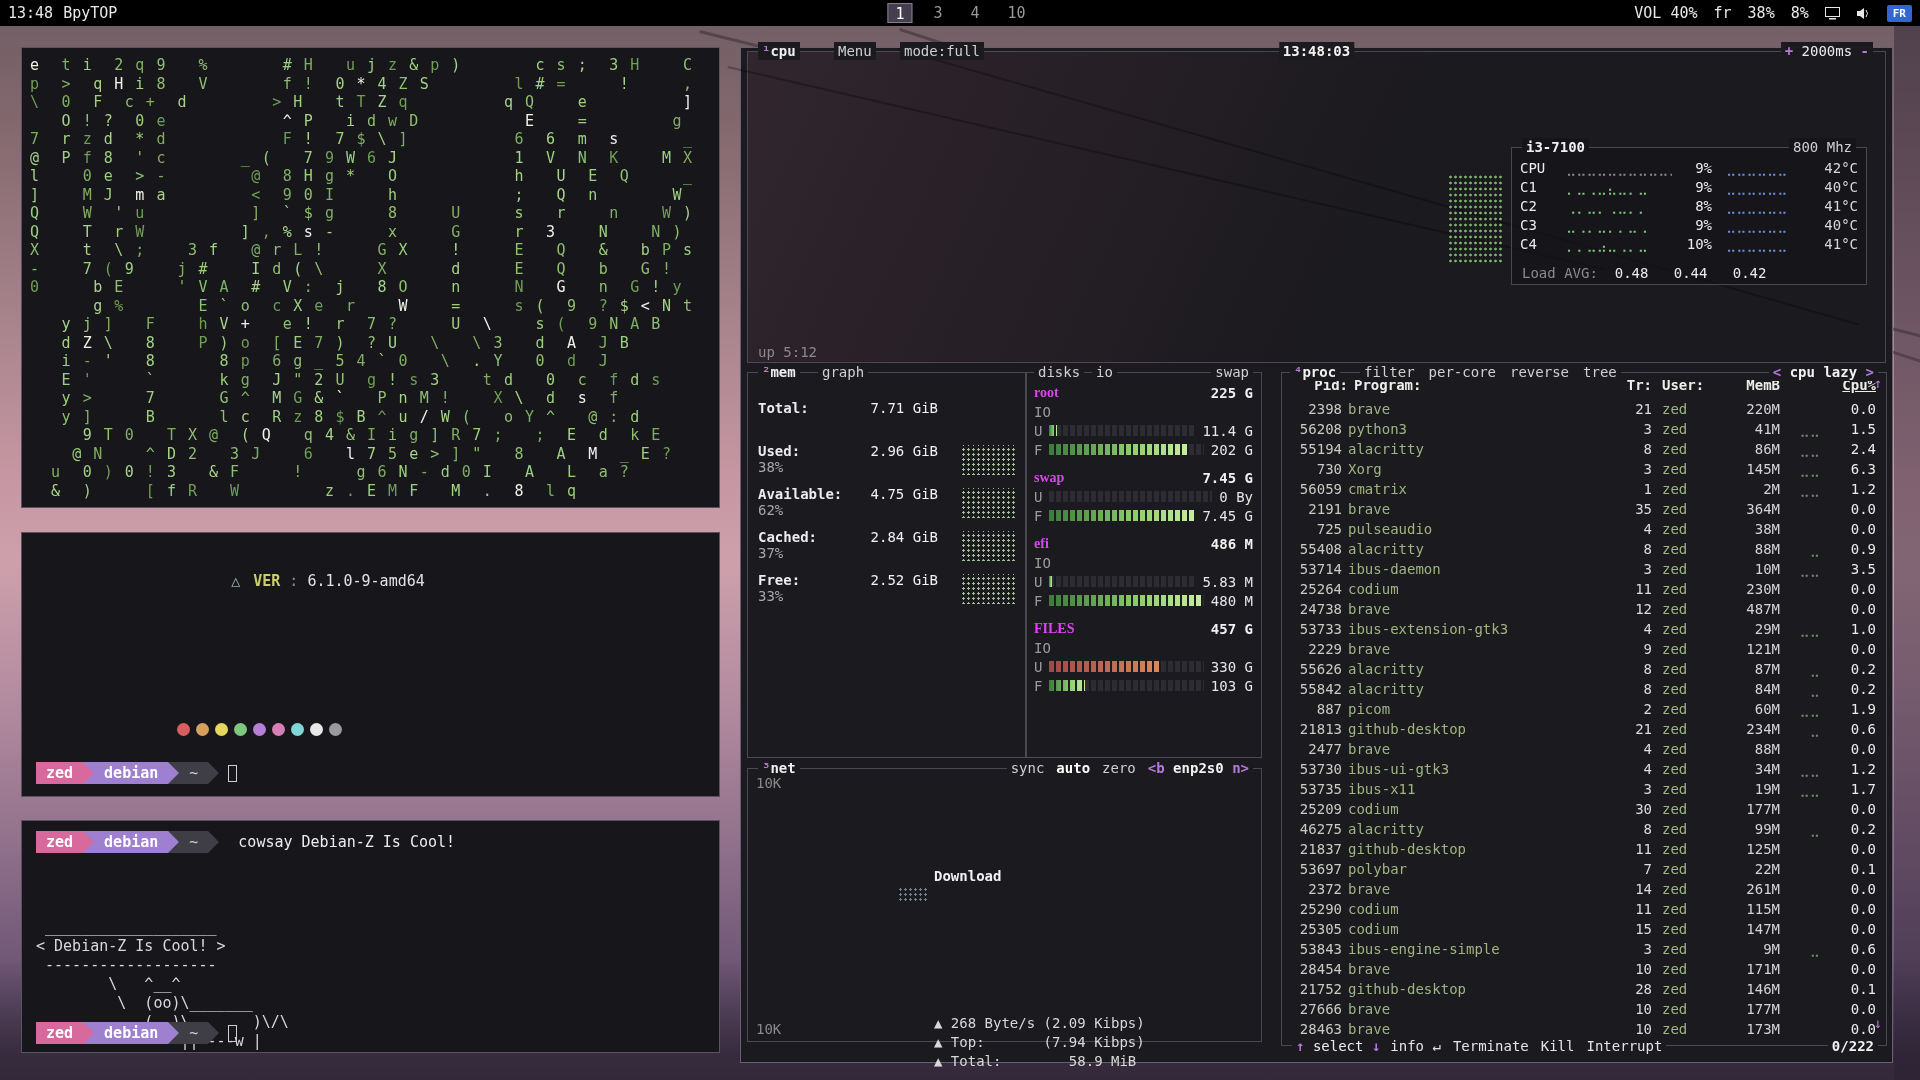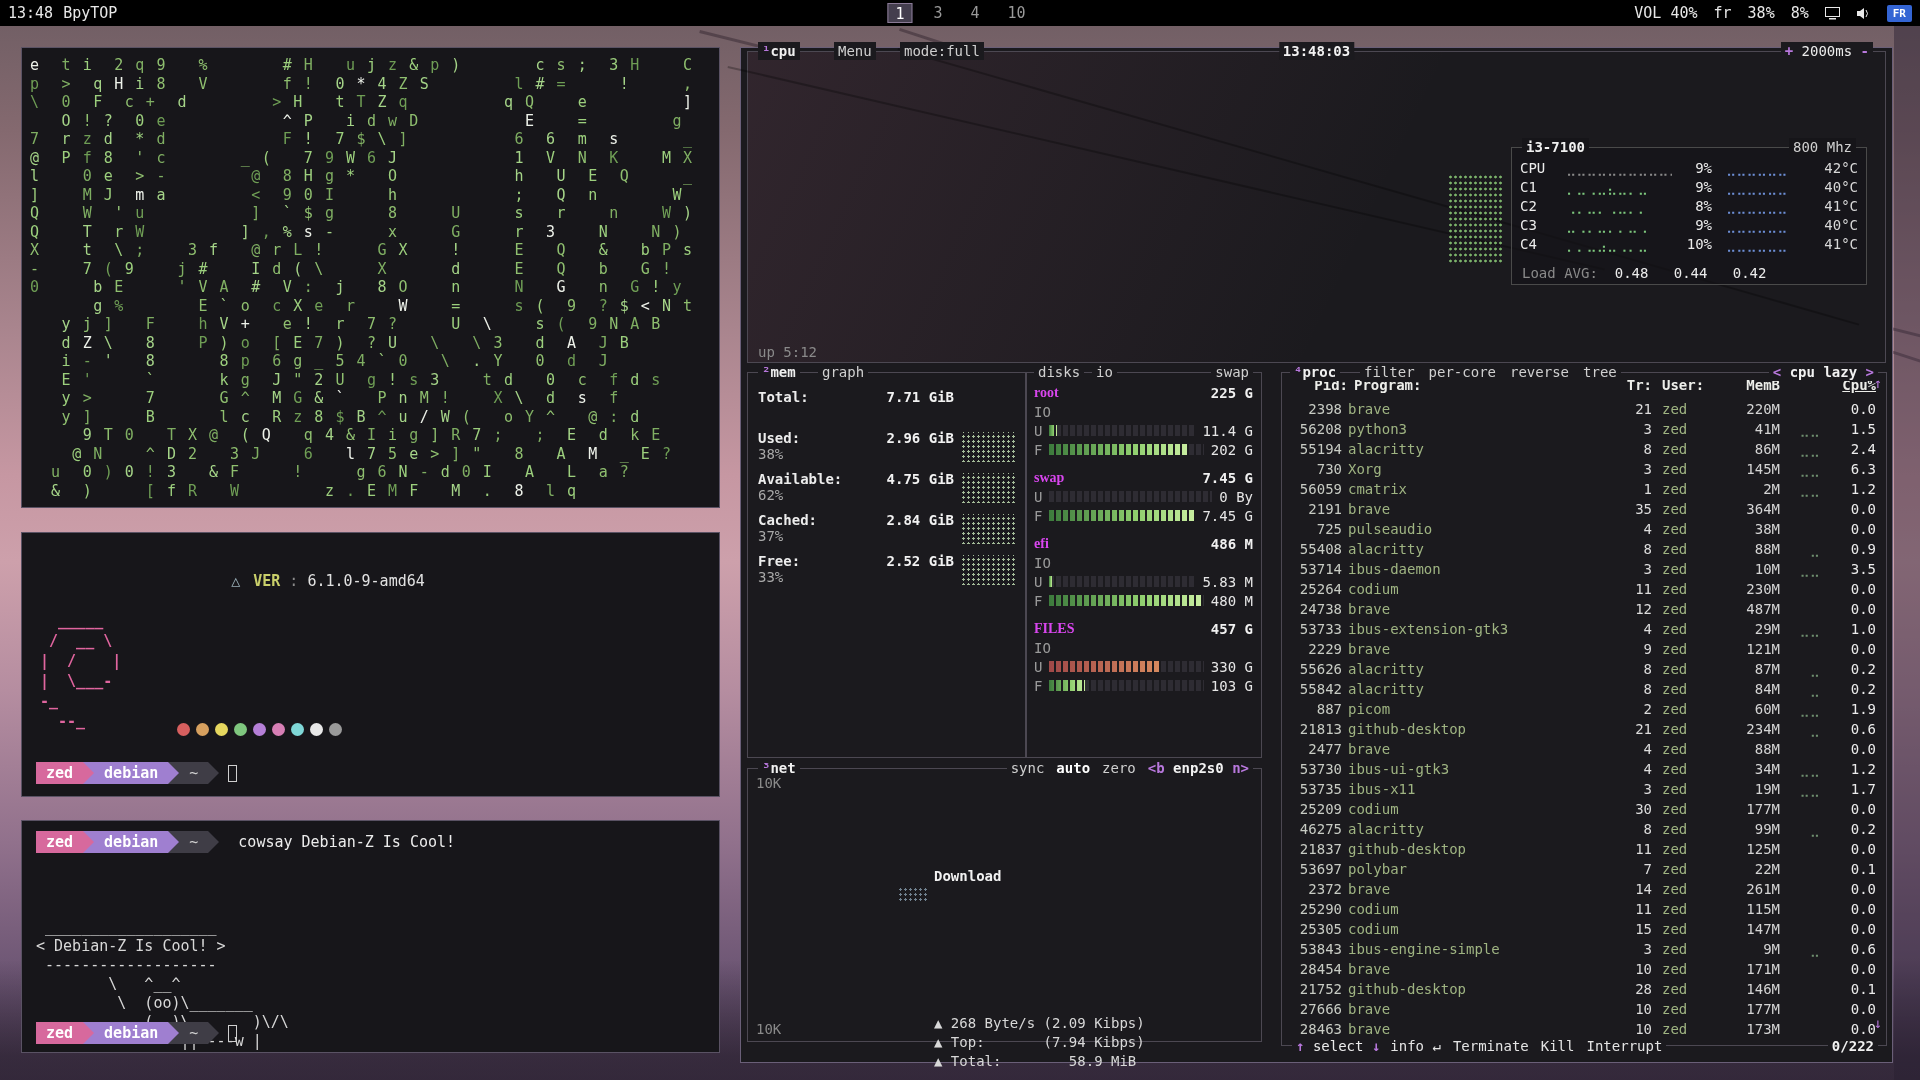--- a/index.html
+++ b/index.html
@@ -92,23 +92,23 @@
   .core-name{color:#ececec;}
   .core-graph{color:#7dc77d;overflow:hidden;white-space:nowrap;}
   .core-row:first-child .core-graph{color:#8a8a8a;}
   .core-pct{text-align:right;color:#ececec;padding-right:6px;}
   .core-tgraph{color:var(--blue);overflow:hidden;white-space:nowrap;padding-left:8px;}
   .core-temp{text-align:right;color:#d8d8d8;}
   .load-row{position:absolute;left:10px;bottom:3px;white-space:pre;}
   .cpu-uptime{position:absolute;left:10px;bottom:2px;color:#8a8a8a;}
 
   .box-mem{left:6px;top:324px;width:280px;height:386px;padding:16px 10px 0 10px;}
-  .memstat{display:grid;grid-template-columns:1fr auto 56px;grid-template-rows:auto auto;margin-bottom:9px;column-gap:6px;}
+  .memstat{display:grid;grid-template-columns:1fr auto 56px;grid-template-rows:auto auto;margin-bottom:9px;column-gap:22px;margin-top:11px;}
   .mlabel{color:#ececec;font-weight:bold;grid-column:1;}
-  .mvalue{color:#f2f2f2;font-weight:bold;grid-column:2;text-align:right;}
+  .mvalue{color:#f2f2f2;font-weight:normal;grid-column:2;text-align:right;}
   .mpct{grid-column:1;color:#a8a8a8;}
   .mgraph{grid-column:3;grid-row:1/3;height:30px;visibility:hidden;margin-top:2px;
     background-image:radial-gradient(rgba(200,230,185,0.8) 1px,transparent 1.4px);background-size:5px 5px;background-position:1px 2px;}
   .memstat.hasg .mgraph{visibility:visible;}
 
   .box-disks{left:284px;top:324px;width:237px;height:386px;padding-top:10px;}
   .dline{display:grid;grid-template-columns:auto 1fr auto;align-items:center;height:19px;padding:0 8px;}
   .dline .dlabel{color:#9a9a9a;}
   .dline .dvalue{text-align:right;color:#e6e6e6;}
   .dline.h .dlabel{color:#d946ef;font-weight:bold;font-family:Liberation Serif, serif;}
@@ -221,23 +221,20 @@
       <div class="matrix-line"><span> </span><span> </span><span> </span><span style="color: rgb(156, 207, 125);">y</span><span> </span><span style="color: rgb(127, 174, 98);">&gt;</span><span> </span><span> </span><span> </span><span> </span><span> </span><span style="color: rgb(156, 207, 125);">7</span><span> </span><span> </span><span> </span><span> </span><span> </span><span> </span><span style="color: rgb(143, 191, 111);">G</span><span> </span><span style="color: rgb(127, 174, 98);">^</span><span> </span><span> </span><span style="color: rgb(165, 212, 136);">M</span><span> </span><span style="color: rgb(111, 158, 85);">G</span><span> </span><span style="color: rgb(165, 212, 136);">&amp;</span><span> </span><span style="color: rgb(238, 242, 234);">`</span><span> </span><span> </span><span> </span><span style="color: rgb(143, 191, 111);">P</span><span> </span><span style="color: rgb(165, 212, 136);">n</span><span> </span><span style="color: rgb(143, 191, 111);">M</span><span> </span><span style="color: rgb(127, 174, 98);">!</span><span> </span><span> </span><span> </span><span> </span><span style="color: rgb(111, 158, 85);">X</span><span> </span><span style="color: rgb(165, 212, 136);">\</span><span> </span><span> </span><span style="color: rgb(156, 207, 125);">d</span><span> </span><span> </span><span style="color: rgb(238, 242, 234);">s</span><span> </span><span> </span><span style="color: rgb(127, 174, 98);">f</span></div>
       <div class="matrix-line"><span> </span><span> </span><span> </span><span style="color: rgb(143, 191, 111);">y</span><span> </span><span style="color: rgb(127, 174, 98);">]</span><span> </span><span> </span><span> </span><span> </span><span> </span><span style="color: rgb(156, 207, 125);">B</span><span> </span><span> </span><span> </span><span> </span><span> </span><span> </span><span style="color: rgb(143, 191, 111);">l</span><span> </span><span style="color: rgb(165, 212, 136);">c</span><span> </span><span> </span><span style="color: rgb(156, 207, 125);">R</span><span> </span><span style="color: rgb(111, 158, 85);">z</span><span> </span><span style="color: rgb(156, 207, 125);">8</span><span> </span><span style="color: rgb(111, 158, 85);">$</span><span> </span><span style="color: rgb(165, 212, 136);">B</span><span> </span><span style="color: rgb(111, 158, 85);">^</span><span> </span><span style="color: rgb(165, 212, 136);">u</span><span> </span><span style="color: rgb(238, 242, 234);">/</span><span> </span><span style="color: rgb(165, 212, 136);">W</span><span> </span><span style="color: rgb(143, 191, 111);">(</span><span> </span><span> </span><span> </span><span style="color: rgb(143, 191, 111);">o</span><span> </span><span style="color: rgb(127, 174, 98);">Y</span><span> </span><span style="color: rgb(143, 191, 111);">^</span><span> </span><span> </span><span> </span><span style="color: rgb(143, 191, 111);">@</span><span> </span><span style="color: rgb(127, 174, 98);">:</span><span> </span><span style="color: rgb(156, 207, 125);">d</span></div>
       <div class="matrix-line"><span> </span><span> </span><span> </span><span> </span><span> </span><span style="color: rgb(165, 212, 136);">9</span><span> </span><span style="color: rgb(143, 191, 111);">T</span><span> </span><span style="color: rgb(127, 174, 98);">0</span><span> </span><span> </span><span> </span><span style="color: rgb(127, 174, 98);">T</span><span> </span><span style="color: rgb(143, 191, 111);">X</span><span> </span><span style="color: rgb(127, 174, 98);">@</span><span> </span><span> </span><span style="color: rgb(165, 212, 136);">(</span><span> </span><span style="color: rgb(238, 242, 234);">Q</span><span> </span><span> </span><span> </span><span style="color: rgb(143, 191, 111);">q</span><span> </span><span style="color: rgb(165, 212, 136);">4</span><span> </span><span style="color: rgb(143, 191, 111);">&amp;</span><span> </span><span style="color: rgb(127, 174, 98);">I</span><span> </span><span style="color: rgb(143, 191, 111);">i</span><span> </span><span style="color: rgb(127, 174, 98);">g</span><span> </span><span style="color: rgb(143, 191, 111);">]</span><span> </span><span style="color: rgb(127, 174, 98);">R</span><span> </span><span style="color: rgb(156, 207, 125);">7</span><span> </span><span style="color: rgb(127, 174, 98);">;</span><span> </span><span> </span><span> </span><span style="color: rgb(127, 174, 98);">;</span><span> </span><span> </span><span style="color: rgb(165, 212, 136);">E</span><span> </span><span> </span><span style="color: rgb(156, 207, 125);">d</span><span> </span><span> </span><span style="color: rgb(143, 191, 111);">k</span><span> </span><span style="color: rgb(127, 174, 98);">E</span></div>
       <div class="matrix-line"><span> </span><span> </span><span> </span><span> </span><span style="color: rgb(156, 207, 125);">@</span><span> </span><span style="color: rgb(127, 174, 98);">N</span><span> </span><span> </span><span> </span><span> </span><span style="color: rgb(143, 191, 111);">^</span><span> </span><span style="color: rgb(165, 212, 136);">D</span><span> </span><span style="color: rgb(143, 191, 111);">2</span><span> </span><span> </span><span> </span><span style="color: rgb(143, 191, 111);">3</span><span> </span><span style="color: rgb(127, 174, 98);">J</span><span> </span><span> </span><span> </span><span> </span><span style="color: rgb(111, 158, 85);">6</span><span> </span><span> </span><span> </span><span style="color: rgb(238, 242, 234);">l</span><span> </span><span style="color: rgb(165, 212, 136);">7</span><span> </span><span style="color: rgb(143, 191, 111);">5</span><span> </span><span style="color: rgb(165, 212, 136);">e</span><span> </span><span style="color: rgb(143, 191, 111);">&gt;</span><span> </span><span style="color: rgb(127, 174, 98);">]</span><span> </span><span style="color: rgb(143, 191, 111);">"</span><span> </span><span> </span><span> </span><span style="color: rgb(143, 191, 111);">8</span><span> </span><span> </span><span> </span><span style="color: rgb(156, 207, 125);">A</span><span> </span><span> </span><span style="color: rgb(238, 242, 234);">M</span><span> </span><span> </span><span style="color: rgb(127, 174, 98);">_</span><span> </span><span style="color: rgb(156, 207, 125);">E</span><span> </span><span style="color: rgb(111, 158, 85);">?</span></div>
       <div class="matrix-line"><span> </span><span> </span><span style="color: rgb(127, 174, 98);">u</span><span> </span><span> </span><span style="color: rgb(156, 207, 125);">0</span><span> </span><span style="color: rgb(111, 158, 85);">)</span><span> </span><span style="color: rgb(165, 212, 136);">0</span><span> </span><span style="color: rgb(111, 158, 85);">!</span><span> </span><span style="color: rgb(165, 212, 136);">3</span><span> </span><span> </span><span> </span><span style="color: rgb(165, 212, 136);">&amp;</span><span> </span><span style="color: rgb(143, 191, 111);">F</span><span> </span><span> </span><span> </span><span> </span><span> </span><span style="color: rgb(127, 174, 98);">!</span><span> </span><span> </span><span> </span><span> </span><span> </span><span style="color: rgb(143, 191, 111);">g</span><span> </span><span style="color: rgb(127, 174, 98);">6</span><span> </span><span style="color: rgb(156, 207, 125);">N</span><span> </span><span style="color: rgb(127, 174, 98);">-</span><span> </span><span style="color: rgb(156, 207, 125);">d</span><span> </span><span style="color: rgb(127, 174, 98);">0</span><span> </span><span style="color: rgb(156, 207, 125);">I</span><span> </span><span> </span><span> </span><span style="color: rgb(156, 207, 125);">A</span><span> </span><span> </span><span> </span><span style="color: rgb(156, 207, 125);">L</span><span> </span><span> </span><span style="color: rgb(143, 191, 111);">a</span><span> </span><span style="color: rgb(127, 174, 98);">?</span></div>
       <div class="matrix-line"><span> </span><span> </span><span style="color: rgb(165, 212, 136);">&amp;</span><span> </span><span> </span><span style="color: rgb(156, 207, 125);">)</span><span> </span><span> </span><span> </span><span> </span><span> </span><span style="color: rgb(111, 158, 85);">[</span><span> </span><span style="color: rgb(156, 207, 125);">f</span><span> </span><span style="color: rgb(111, 158, 85);">R</span><span> </span><span> </span><span> </span><span style="color: rgb(111, 158, 85);">W</span><span> </span><span> </span><span> </span><span> </span><span> </span><span> </span><span> </span><span> </span><span style="color: rgb(156, 207, 125);">z</span><span> </span><span style="color: rgb(111, 158, 85);">.</span><span> </span><span style="color: rgb(156, 207, 125);">E</span><span> </span><span style="color: rgb(111, 158, 85);">M</span><span> </span><span style="color: rgb(156, 207, 125);">F</span><span> </span><span> </span><span> </span><span style="color: rgb(165, 212, 136);">M</span><span> </span><span> </span><span style="color: rgb(156, 207, 125);">.</span><span> </span><span> </span><span style="color: rgb(238, 242, 234);">8</span><span> </span><span> </span><span style="color: rgb(127, 174, 98);">l</span><span> </span><span style="color: rgb(156, 207, 125);">q</span></div>
     </div>
 </div>
 
 <div class="window win-fetch term">
-  <div class="fetch-art">
-    
-  <div>  _____</div><div> /  __ \</div><div>|  /    |</div><div>|  \___-</div><div>-_</div><div>  --_</div></div>
   <div class="fetch-info">
 
       <div class="fline">
       <span class="ficon" style="color: rgb(154, 176, 184);">△</span><span class="flabel">VER</span><span class="fsep"> : </span><span class="fvalue">6.1.0-9-amd64</span>
     </div>
       <div class="fline">
       
     </div>
     </div>
   <div class="palette">

